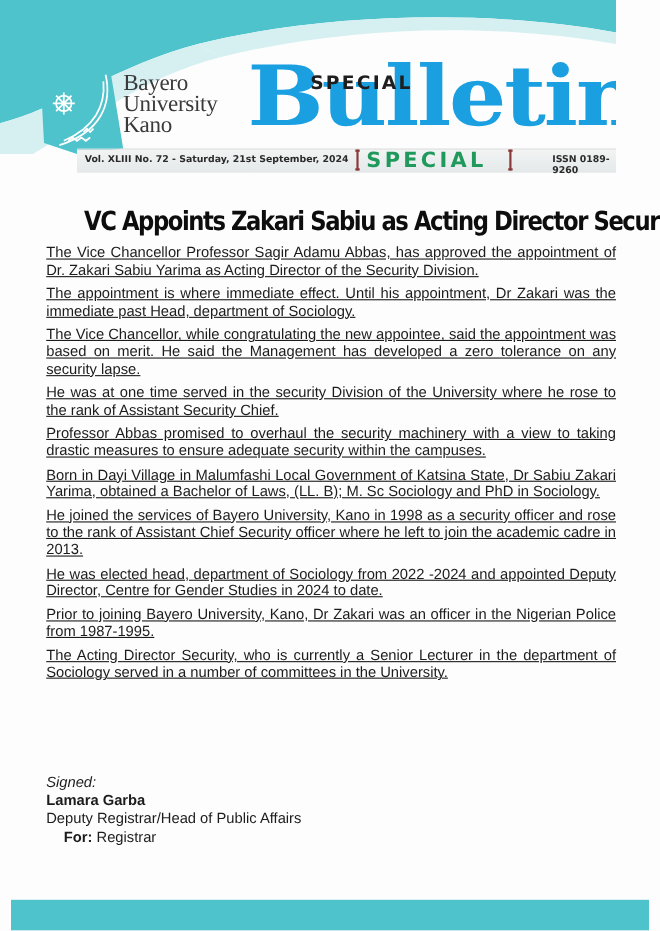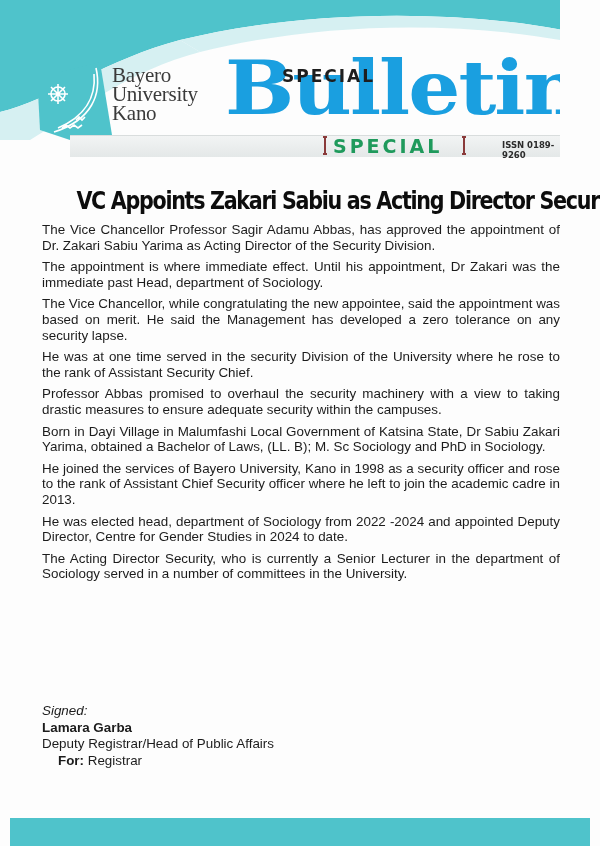--- a/index.html
+++ b/index.html
@@ -49,21 +49,21 @@
   }
   .headline {
     position: absolute; left: 40px; top: 186px; width: 520px; text-align: center;
     font-family: "DejaVu Sans", sans-serif; font-weight: bold; font-size: 24px; line-height: 30px;
     color: #0d0d0d; letter-spacing: -1.5px;
     transform: scaleX(0.86); transform-origin: center;
     white-space: nowrap;
   }
   .body {
     position: absolute; left: 42px; top: 222px; width: 518px;
-    font-size: 13.4px; line-height: 15.6px; text-align: justify; color: #1c1c1c;
+    font-size: 13.4px; line-height: 15.6px; text-align: justify; color: #1c1c1c; text-decoration: underline;
   }
   .body p { margin: 0 0 6px 0; }
   .sign { position: absolute; left: 42px; top: 703px; font-size: 13.4px; line-height: 16.5px; color: #1c1c1c; }
   .sign .signed { font-style: italic; }
   .sign .name { font-weight: bold; }
   .sign .for-label { font-weight: bold; padding-left: 16px; }
   .footer-band { position: absolute; left: 10px; top: 818px; width: 580px; height: 28px; background: #4fc3cb; }
 </style>
 </head>
 <body>
@@ -89,37 +89,39 @@
   <div class="uni-name">
     <div>Bayero</div>
     <div>University</div>
     <div>Kano</div>
   </div>
 
   <div class="bulletin">Bulletin</div>
   <div class="special-top">SPECIAL</div>
 
   <div class="infobar"></div>
+  <div class="vol">Vol. XLIII No. 72 - Saturday, 21st September, 2024</div>
   <span class="bracket" style="left:324px;"></span>
   <div class="special-green">SPECIAL</div>
   <span class="bracket" style="left:463px;"></span>
   <div class="issn">ISSN 0189-9260</div>
 </div>
 
 <div class="headline">VC Appoints Zakari Sabiu as Acting Director Security</div>
 
 <div class="body">
   <p>The Vice Chancellor Professor Sagir Adamu Abbas,  has approved the appointment of Dr. Zakari Sabiu Yarima as Acting Director of the Security Division.</p>
   <p>The appointment is where immediate effect. Until his appointment, Dr Zakari was the immediate past Head, department of Sociology.</p>
   <p>The Vice Chancellor, while congratulating the new appointee, said the appointment was based on merit. He said the Management has developed a zero tolerance on any security lapse.</p>
   <p>He was at one time served in the security Division of the University where he rose to the rank of Assistant Security Chief.</p>
   <p>Professor Abbas promised to  overhaul the security machinery with a view to taking drastic measures to ensure adequate security within the campuses.</p>
   <p>Born in Dayi Village in Malumfashi Local Government of Katsina State, Dr Sabiu Zakari Yarima, obtained a Bachelor of Laws, (LL. B); M. Sc Sociology and PhD in Sociology.</p>
   <p>He joined the services of Bayero University, Kano in 1998 as a security officer and rose to the rank of Assistant Chief Security officer where he left to join the academic cadre in 2013.</p>
   <p>He was elected head, department of Sociology from 2022 -2024 and appointed Deputy Director, Centre for Gender Studies in 2024 to date.</p>
+  <p>Prior to joining Bayero University, Kano, Dr Zakari was an officer in the Nigerian Police from 1987-1995.</p>
   <p>The Acting Director Security, who is currently a Senior Lecturer in the department of Sociology served in a number of committees in the University.</p>
 </div>
 
 <div class="sign">
   <div class="signed">Signed:</div>
   <div class="name">Lamara Garba</div>
   <div>Deputy Registrar/Head of Public Affairs</div>
   <div><span class="for-label">For:</span><span> Registrar</span></div>
 </div>
 

